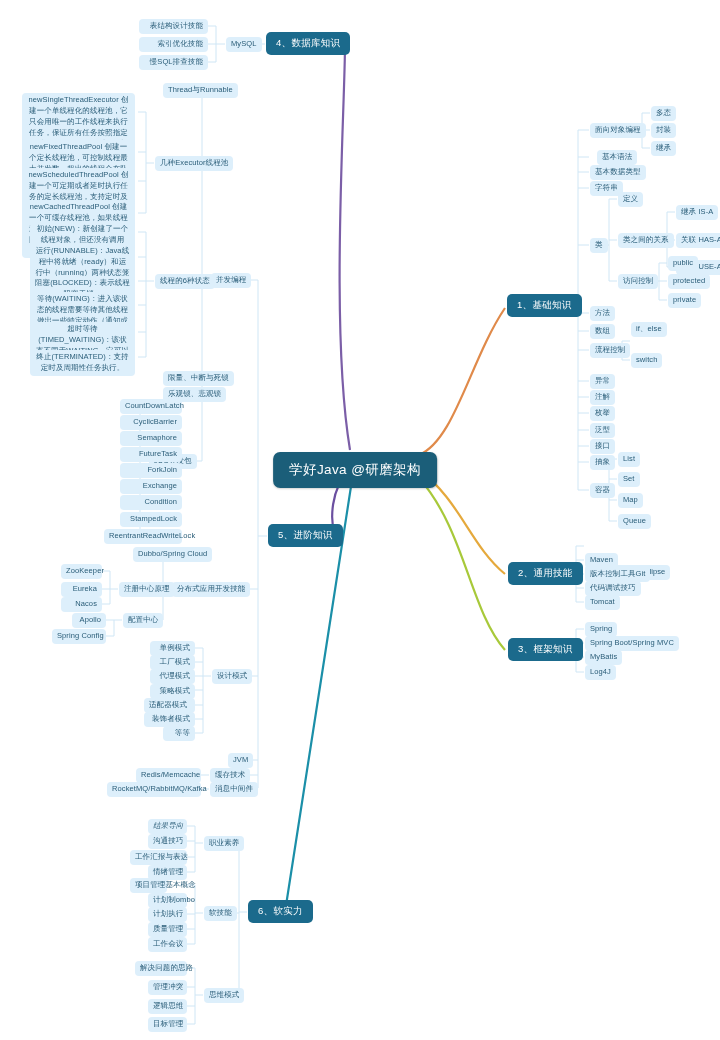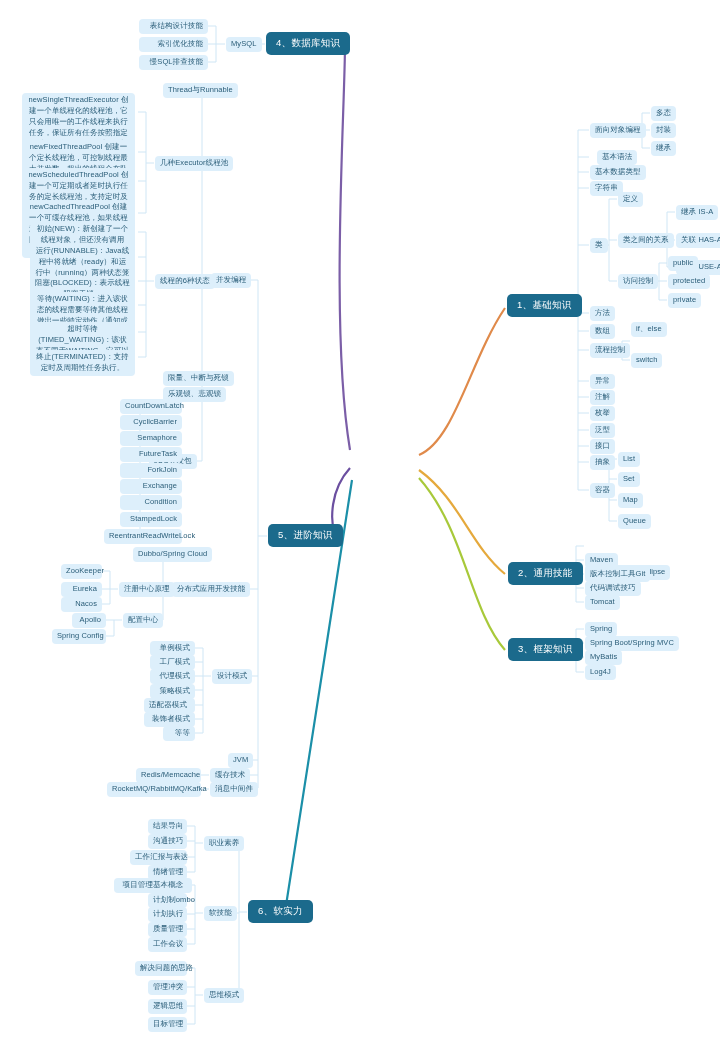--- a/index.html
+++ b/index.html
@@ -238,20 +238,21 @@
 
       <path d="M203,995 L195,995"></path>
         <path d="M195,968 L195,1024"></path>
       <path d="M195,968 L187,968"></path>
         <path d="M195,987 L187,987"></path>
       <path d="M195,1006 L187,1006"></path>
         <path d="M195,1024 L187,1024"></path>
     </g>
   </svg>
 
+  <div class="root" style="left:355px;top:452px;transform:translate(-50%,0);">学好Java @研磨架构</div>
 
   <div class="l1" style="left:507px;top:294px;">1、基础知识</div>
 
   <div class="node" style="left:590px;top:123px;">面向对象编程</div>
   <div class="node" style="left:651px;top:106px;">多态</div>
   <div class="node" style="left:651px;top:123px;">封装</div>
   <div class="node" style="left:651px;top:141px;">继承</div>
 
   <div class="node" style="left:590px;top:150px;margin-left:7px;">基本语法</div>
   <div class="node" style="left:590px;top:165px;">基本数据类型</div>
@@ -360,27 +361,27 @@
 
   <div class="node" style="left:228px;top:753px;">JVM</div>
   <div class="node" style="left:210px;top:768px;">缓存技术</div>
   <div class="node" style="left:136px;top:768px;width:65px;text-align:right;">Redis/Memcache</div>
   <div class="node" style="left:210px;top:782px;">消息中间件</div>
   <div class="node" style="left:107px;top:782px;width:94px;text-align:right;">RocketMQ/RabbitMQ/Kafka</div>
 
   <div class="l1" style="left:248px;top:900px;">6、软实力</div>
 
   <div class="node" style="left:204px;top:836px;">职业素养</div>
-  <div class="node" style="left:148px;top:819px;width:39px;text-align:left;">结果导向</div>
+  <div class="node" style="left:148px;top:819px;width:39px;text-align:left;font-style:italic;">结果导向</div>
   <div class="node" style="left:148px;top:834px;width:39px;text-align:right;">沟通技巧</div>
   <div class="node" style="left:130px;top:850px;width:57px;text-align:right;">工作汇报与表达</div>
   <div class="node" style="left:148px;top:865px;width:39px;text-align:right;">情绪管理</div>
 
   <div class="node" style="left:204px;top:906px;">软技能</div>
-  <div class="node" style="left:114px;top:878px;width:78px;text-align:center;">项目管理基本概念</div>
+  <div class="node" style="left:130px;top:878px;width:37px;text-align:left;">项目管理基本概念</div>
   <div class="node" style="left:148px;top:893px;width:39px;text-align:right;">计划制ombo</div>
   <div class="node" style="left:148px;top:907px;width:39px;text-align:right;">计划执行</div>
   <div class="node" style="left:148px;top:922px;width:39px;text-align:right;">质量管理</div>
   <div class="node" style="left:148px;top:937px;width:39px;text-align:right;">工作会议</div>
 
   <div class="node" style="left:204px;top:988px;">思维模式</div>
   <div class="node" style="left:135px;top:961px;width:52px;text-align:right;">解决问题的思路</div>
   <div class="node" style="left:148px;top:980px;width:39px;text-align:right;">管理冲突</div>
   <div class="node" style="left:148px;top:999px;width:39px;text-align:right;">逻辑思维</div>
   <div class="node" style="left:148px;top:1017px;width:39px;text-align:right;">目标管理</div>

